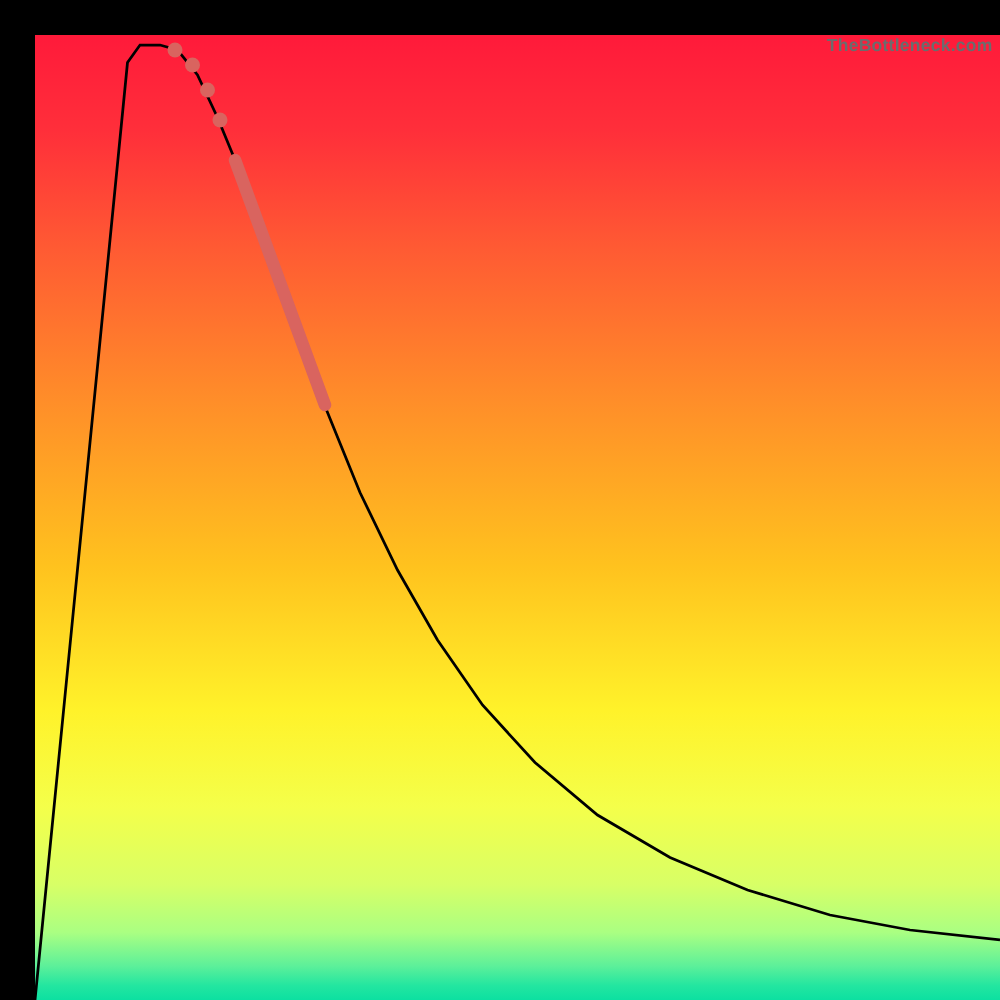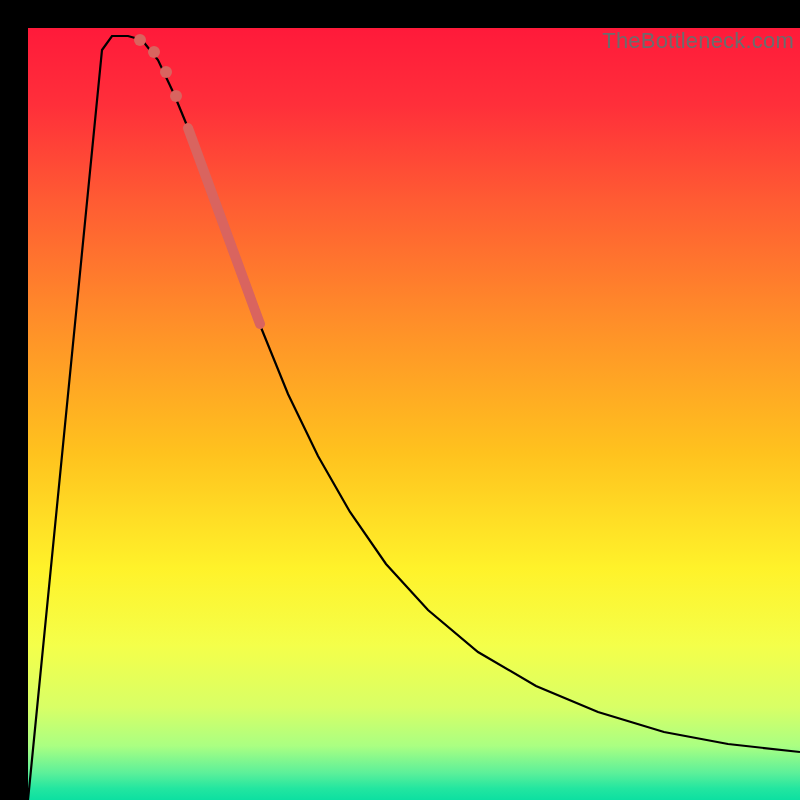--- a/index.html
+++ b/index.html
@@ -25,22 +25,22 @@
     top: 14px;
     width: 772px;
     height: 772px;
     overflow: hidden;
   }
   .watermark {
     position: absolute;
     top: 0px;
     right: 6px;
     font-family: Arial, Helvetica, sans-serif;
-    font-size: 22px;
-    font-weight: 400;
+    font-size: 14px;
+    font-weight: 700;
     color: #6c6c6d;
     letter-spacing: 0.2px;
     user-select: none;
   }
   svg { display: block; }
 </style>
 </head>
 <body>
 
 <div class="frame">

